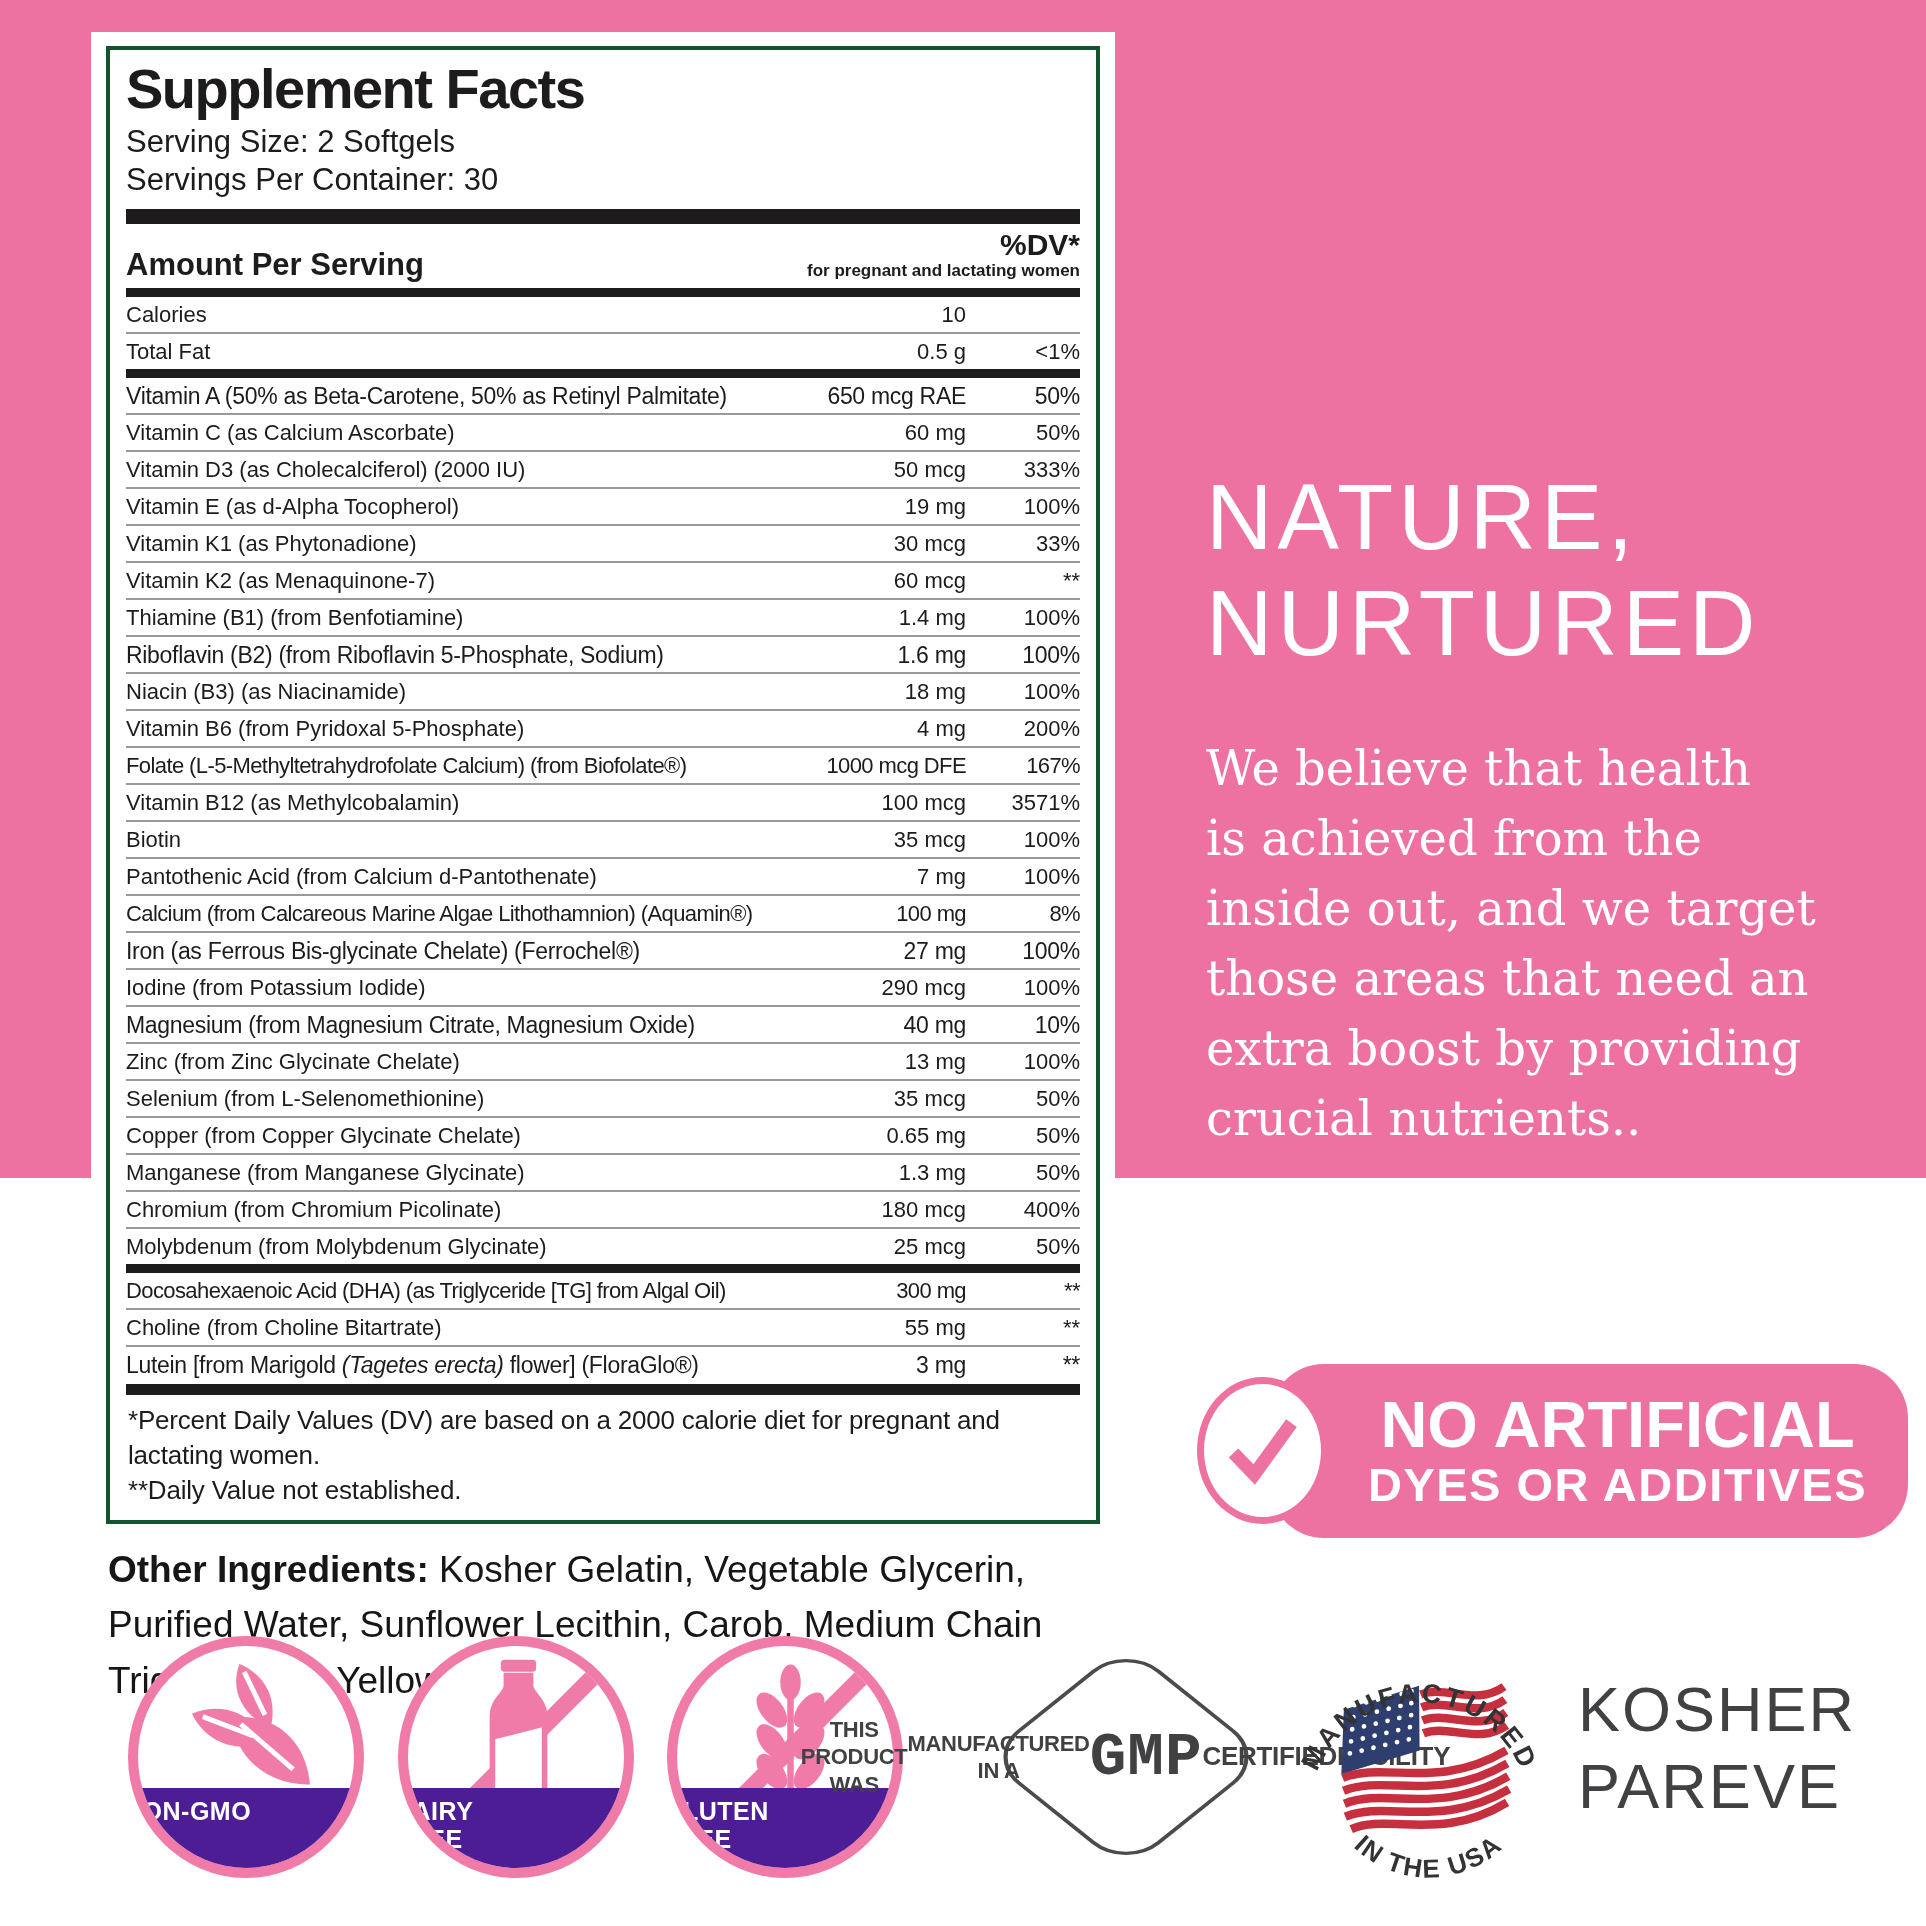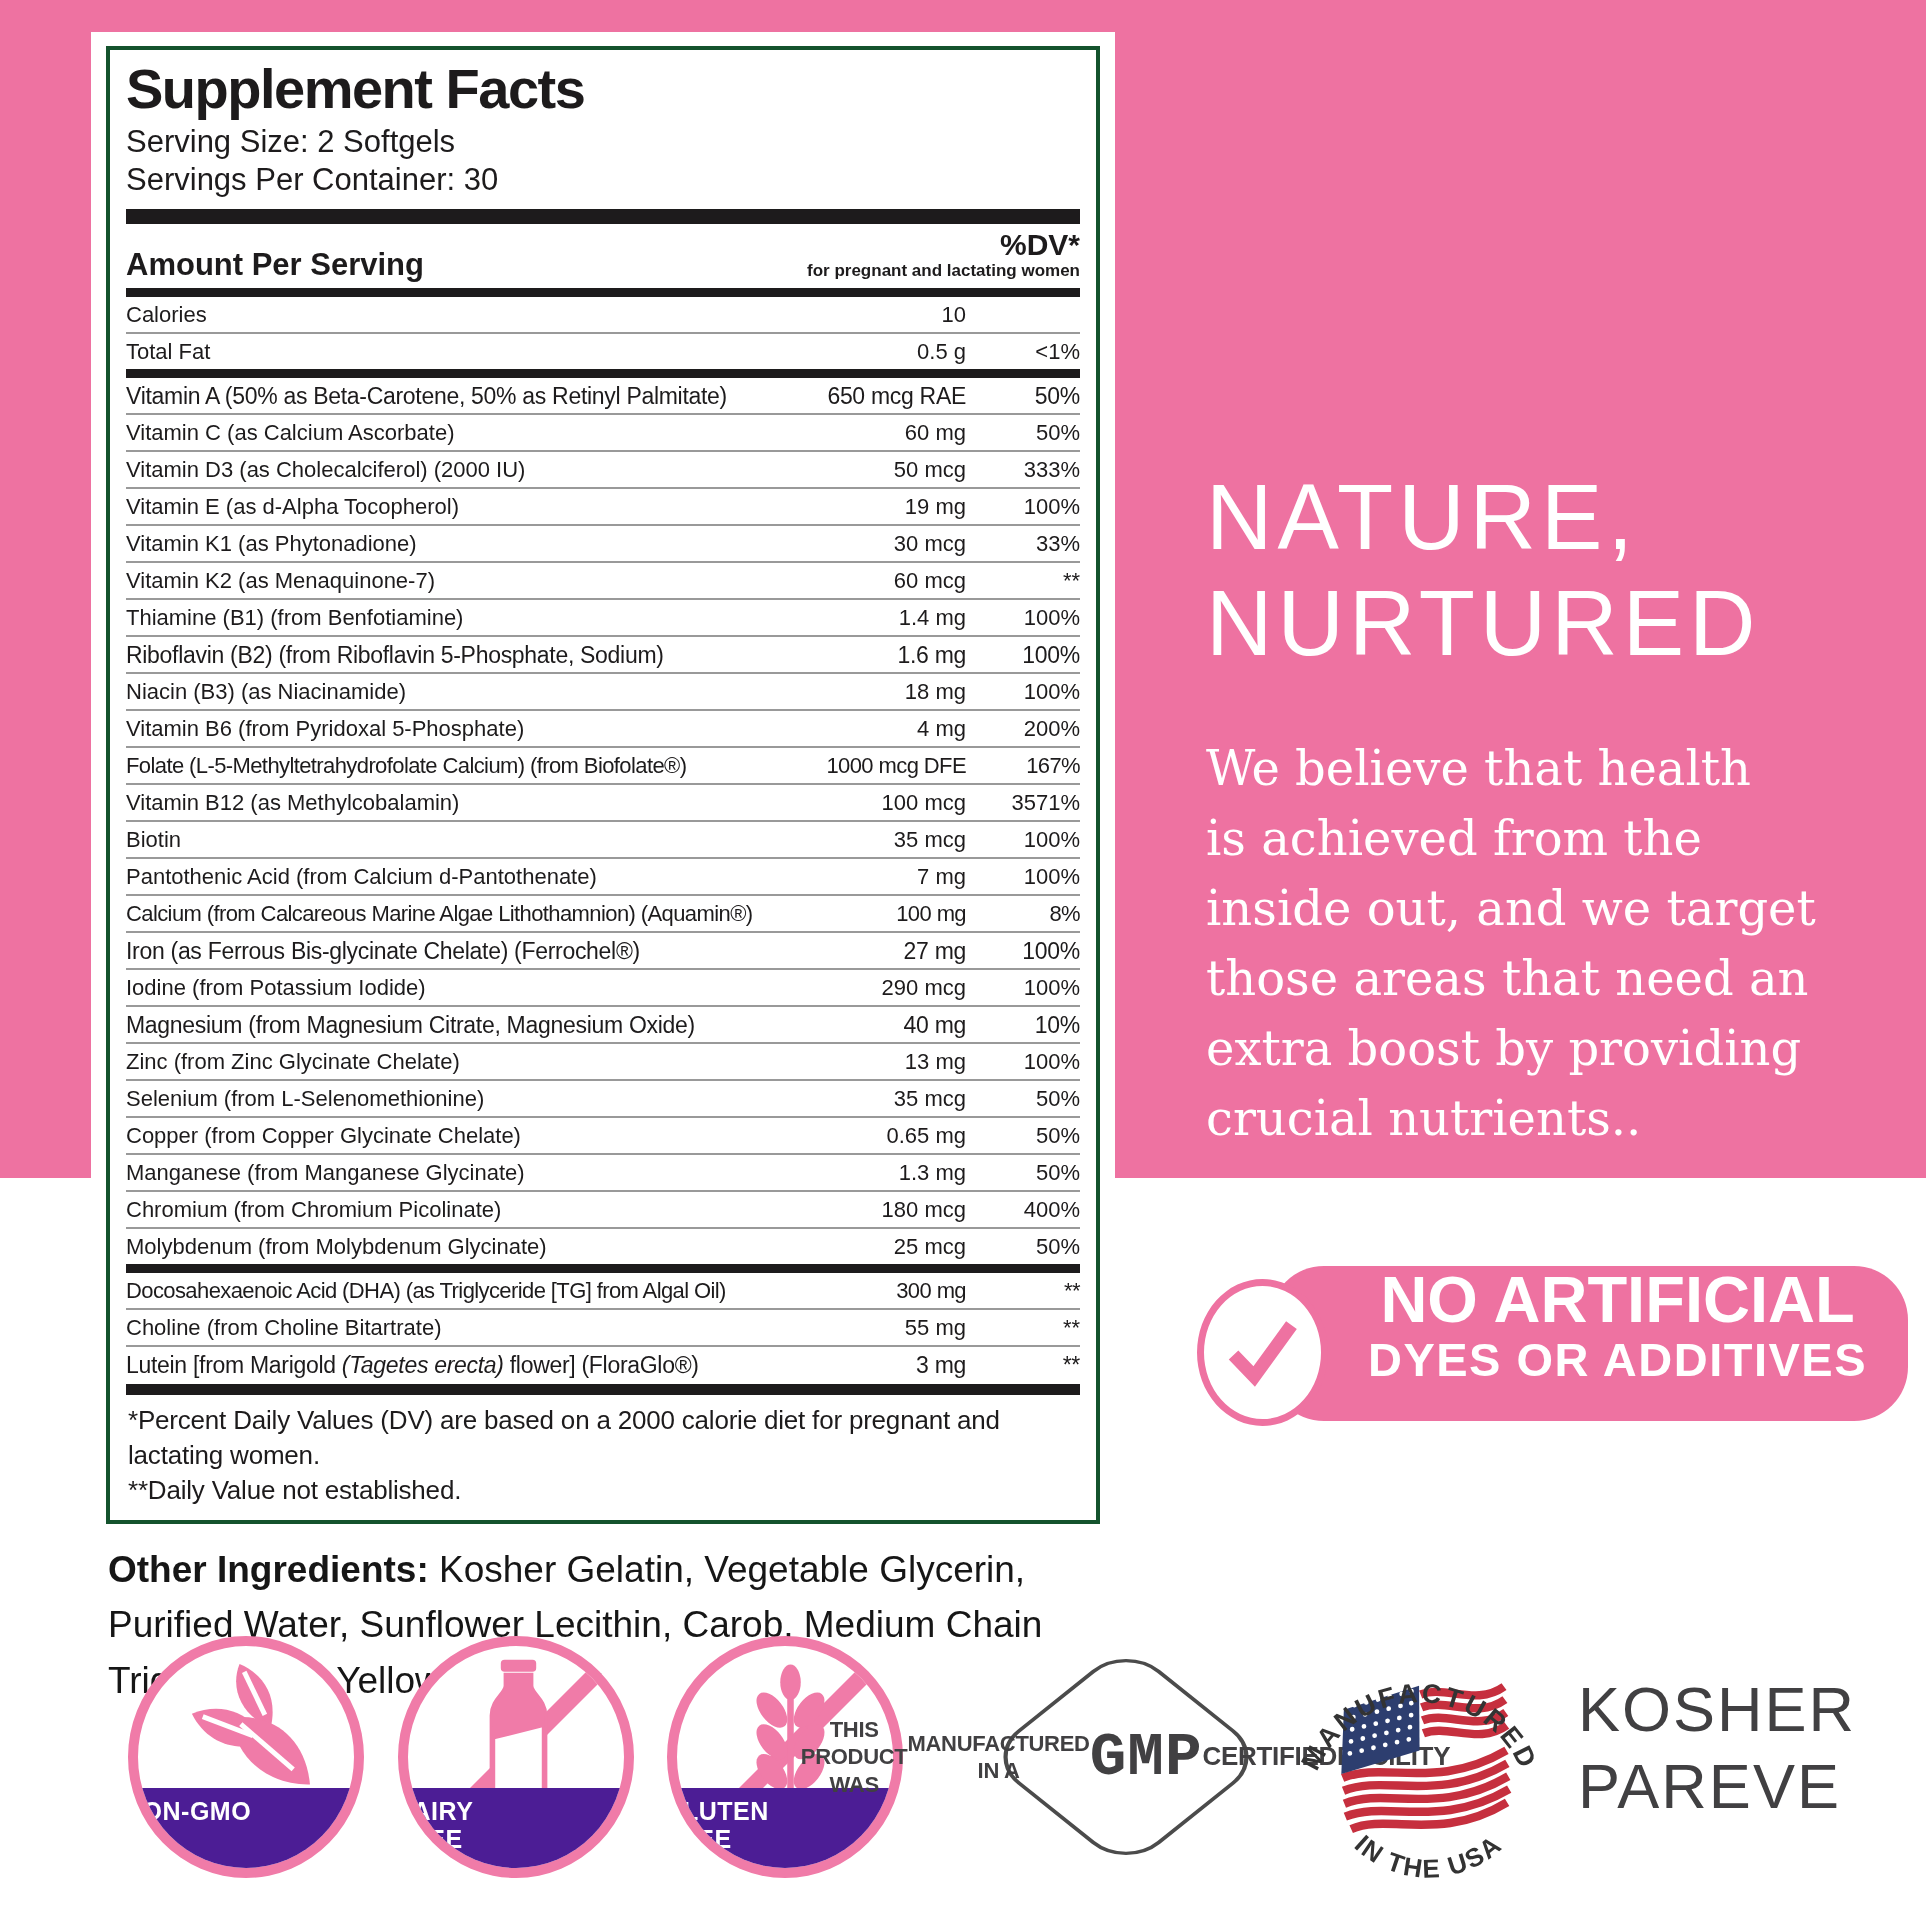--- a/index.html
+++ b/index.html
@@ -38,23 +38,23 @@
   .other-ing { font-size:37px; line-height:1.5; margin:18px 2px 0; color:#161616; }
   .other-ing b { font-weight:bold; }
 
   
   .nature-heading { position:absolute; left:1206px; top:465px; z-index:2; color:#fff;
     font-size:92px; line-height:1.15; letter-spacing:5px; font-weight:400; }
   .nature-par { position:absolute; left:1206px; top:733px; z-index:2; color:#fff;
     font-family:"DejaVu Serif", serif; font-size:48px; line-height:1.46; white-space:pre-line; }
 
   
-  .na-badge { position:absolute; left:1270px; top:1266px; width:638px; height:155px; z-index:2;
+  .na-badge { position:absolute; left:1270px; top:1364px; width:638px; height:174px; z-index:2;
     background:#ee72a1; border-radius:54px; color:#fff;
-    display:flex; flex-direction:column; align-items:center; justify-content:flex-start;
+    display:flex; flex-direction:column; align-items:center; justify-content:center;
     padding-left:57px; box-sizing:border-box; }
   .na-line1 { font-size:65px; font-weight:bold; line-height:1.04; }
   .na-line2 { font-size:47px; font-weight:bold; letter-spacing:1.5px; line-height:1.1; }
   .na-circle { position:absolute; left:-73px; top:13px; width:131px; height:147px;
     background:#fff; border:7px solid #ee72a1; border-radius:50%;
     display:flex; align-items:center; justify-content:center; box-sizing:border-box; }
 
   
   .badge-circle { position:absolute; width:236px; height:242px; border:10px solid #f07ba8;
     border-radius:50%; background:#fff; overflow:hidden; box-sizing:border-box; z-index:2; }

